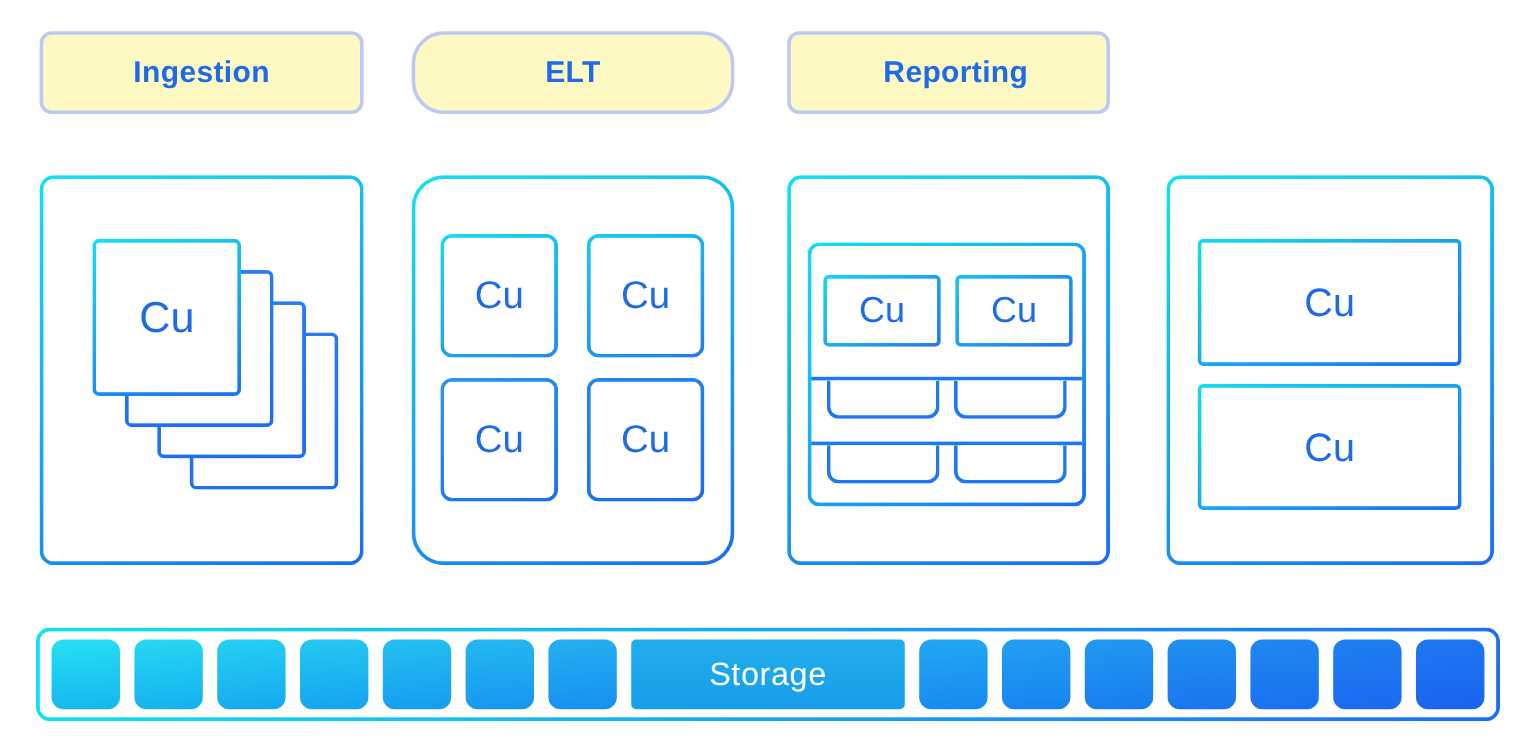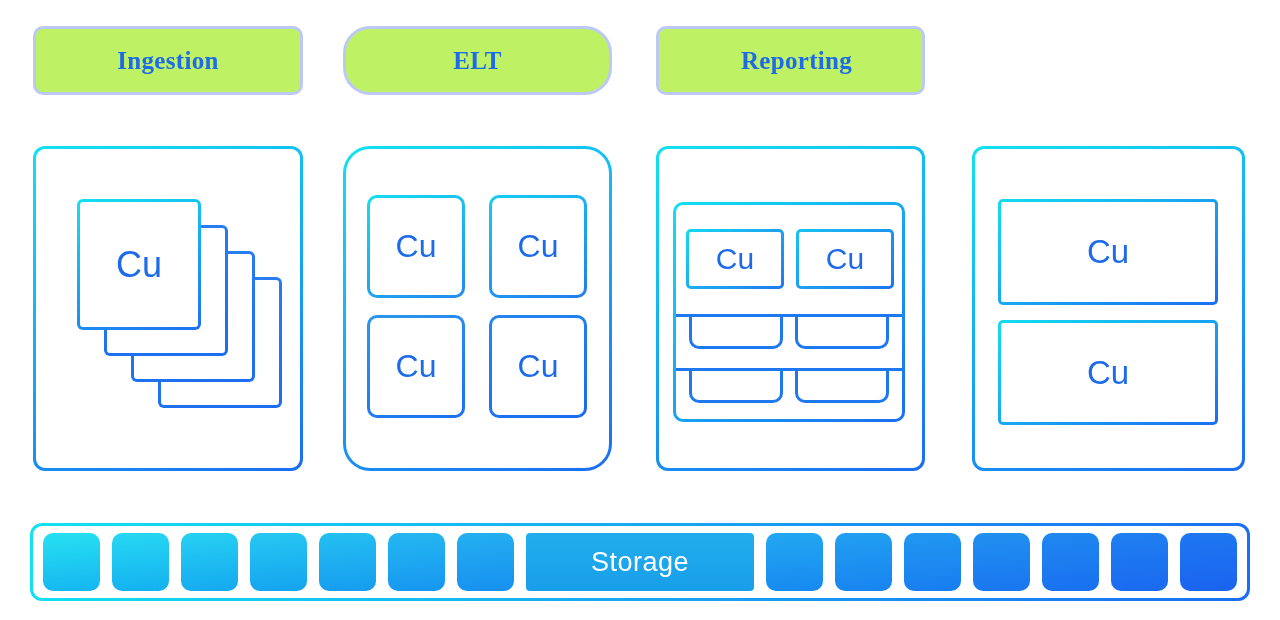--- a/index.html
+++ b/index.html
@@ -12,22 +12,22 @@
   .canvas{position:relative;width:1280px;height:620px;background:#fff;overflow:hidden;
           font-family:"Liberation Sans",sans-serif;}
 
   
   .gb{border:3px solid transparent;border-radius:12px;
       background:linear-gradient(#fff,#fff) padding-box,
                  linear-gradient(var(--ga,155deg), var(--g1,var(--cyan)), var(--g2,var(--blue))) border-box;}
 
   
   .label-box{position:absolute;top:26px;height:69px;display:flex;align-items:center;justify-content:center;
-             border:3px solid var(--label-border);border-radius:10px;background:#bef264;
-             color:var(--text-blue);font-size:25px;font-weight:700;letter-spacing:.3px;font-family:Liberation Serif, serif;}
+             border:3px solid var(--label-border);border-radius:10px;background:#fef9c3;
+             color:var(--text-blue);font-size:25px;font-weight:700;letter-spacing:.3px;}
 
   
   .c1{left:33px;width:270px;} .c2{left:343px;width:269px;border-radius:27px;}
   .c3{left:656px;width:269px;padding-left:12px;} .c4{left:972px;width:273px;}
   .main-box{position:absolute;top:146px;height:325px;}
 
   .cu{color:var(--text-blue);font-weight:400;}
 
   
   .stack-sq{position:absolute;width:124px;height:131px;border-radius:6px;}

